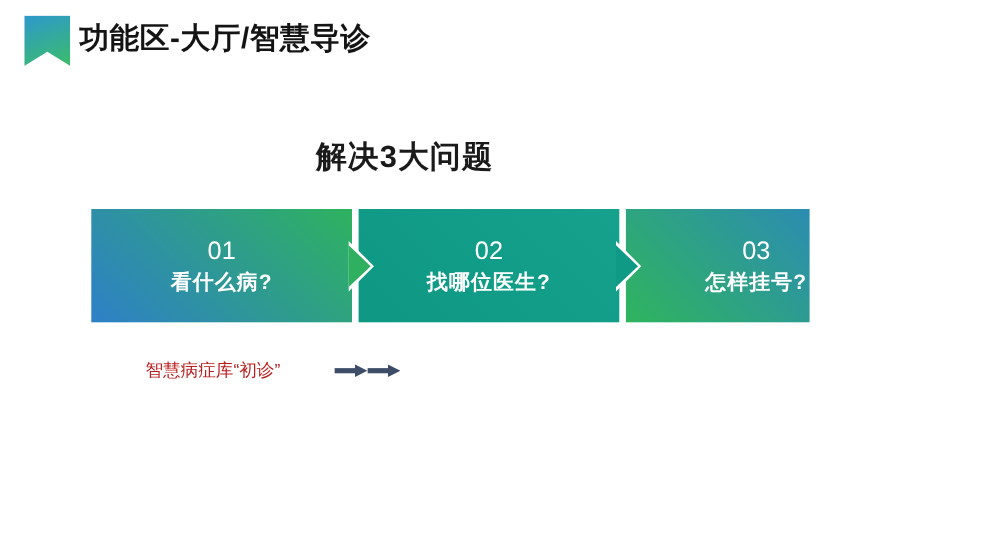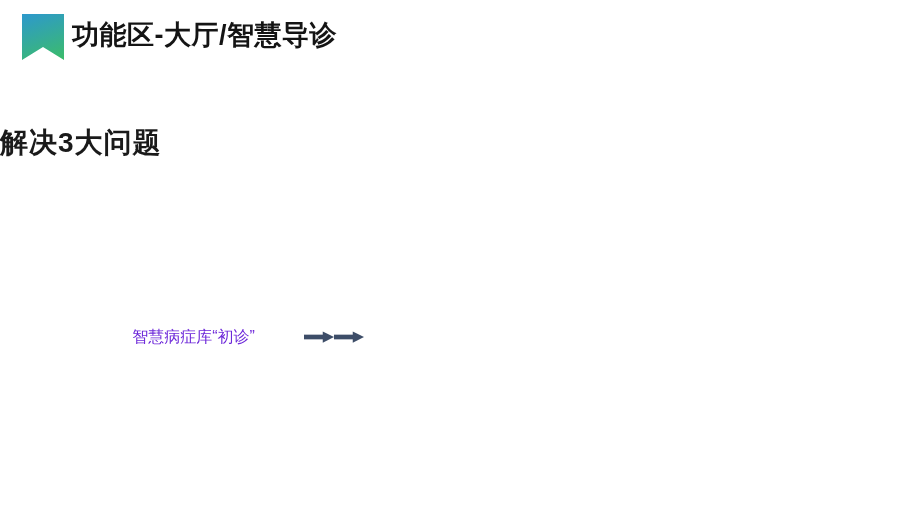--- a/index.html
+++ b/index.html
@@ -12,21 +12,21 @@
     position:absolute;left:22px;top:14px;width:42px;height:46px;
     background:linear-gradient(160deg,#2E9AC8 5%,#3BBB6E 95%);
     clip-path:polygon(0 0,100% 0,100% 100%,50% 72%,0 100%);
   }
   .title{
     position:absolute;left:72px;top:17px;margin:0;
     font-size:27px;font-weight:bold;color:#141414;letter-spacing:.5px;white-space:nowrap;
   }
   
   .heading{
-    position:absolute;top:124px;left:0;width:100%;margin:0;
+    position:absolute;top:124px;left:0;width:100%;margin:0;text-align:center;
     font-size:28px;font-weight:bold;color:#1a1a1a;letter-spacing:1px;
   }
   
   .steps{
     position:absolute;left:83px;top:190px;width:723px;height:103px;
     display:flex;gap:6px;
   }
   .step{
     position:relative;width:237px;height:103px;flex:0 0 237px;
     display:flex;flex-direction:column;align-items:center;justify-content:center;gap:9px;
@@ -50,34 +50,56 @@
     z-index:3;
   }
   .step-1 .tip-color{border-left:20px solid #2FAF60;}
   .step-2 .tip-color{border-left:20px solid #0F9A85;}
   
   .notes{
     position:absolute;left:83px;top:325px;width:723px;height:24px;
     display:flex;align-items:center;
   }
   .note{
-    flex:0 0 221px;text-align:center;font-size:16px;color:#6d28d9;white-space:nowrap;
+    flex:0 0 221px;text-align:center;font-size:16px;color:#b91c1c;white-space:nowrap;
   }
   .note-arrow{flex:0 0 30px;height:12px;}
 </style>
 </head>
 <body>
 
 <div class="slide">
 
   <div class="bookmark"></div>
   <h1 class="title">功能区-大厅/智慧导诊</h1>
 
   <h2 class="heading">解决3大问题</h2>
 
+  <div class="steps">
+
+    <div class="step step-1">
+      <div class="step-number">01</div>
+      <div class="step-label">看什么病?</div>
+      <span class="tip-white"></span>
+      <span class="tip-color"></span>
+    </div>
+
+    <div class="step step-2">
+      <div class="step-number">02</div>
+      <div class="step-label">找哪位医生?</div>
+      <span class="tip-white"></span>
+      <span class="tip-color"></span>
+    </div>
+
+    <div class="step step-3">
+      <div class="step-number">03</div>
+      <div class="step-label">怎样挂号?</div>
+    </div>
+
+  </div>
 
   <div class="notes">
     <div class="note">智慧病症库“初诊”</div>
     <svg class="note-arrow" viewBox="0 0 32 12" xmlns="http://www.w3.org/2000/svg">
       <rect x="0" y="3.5" width="21" height="5" fill="#3D4D68"></rect>
       <polygon points="20,0 32,6 20,12" fill="#3D4D68"></polygon>
     </svg>
     <svg class="note-arrow" viewBox="0 0 32 12" xmlns="http://www.w3.org/2000/svg">
       <rect x="0" y="3.5" width="21" height="5" fill="#3D4D68"></rect>
       <polygon points="20,0 32,6 20,12" fill="#3D4D68"></polygon>

